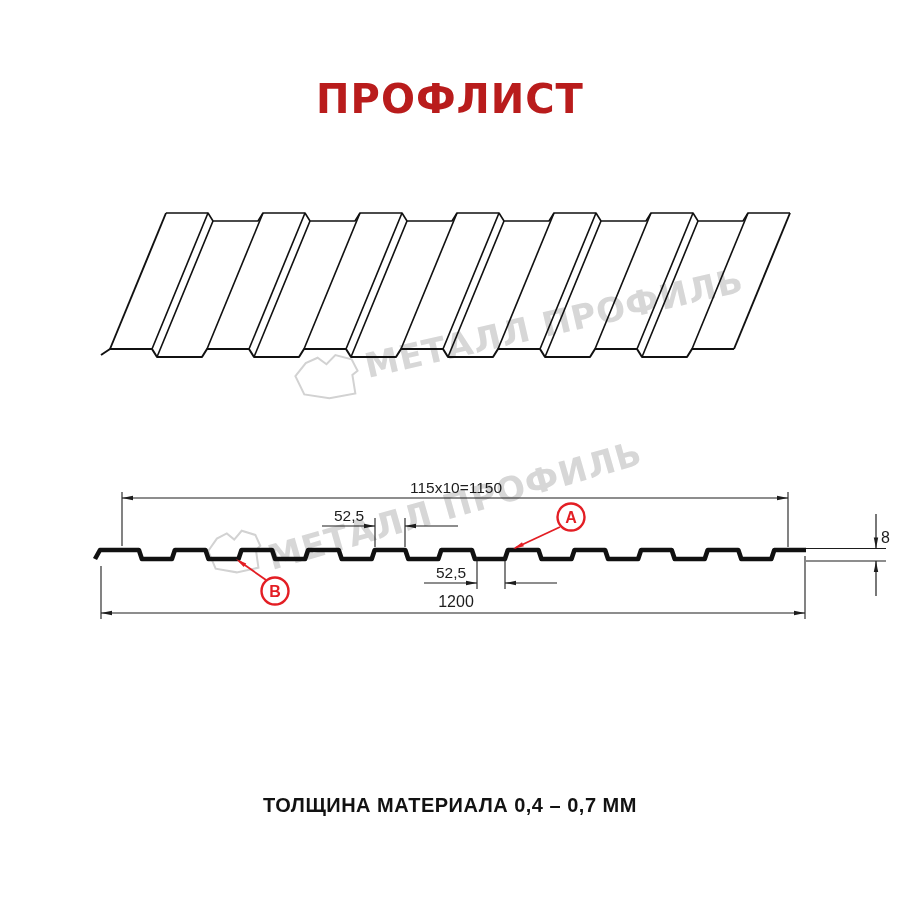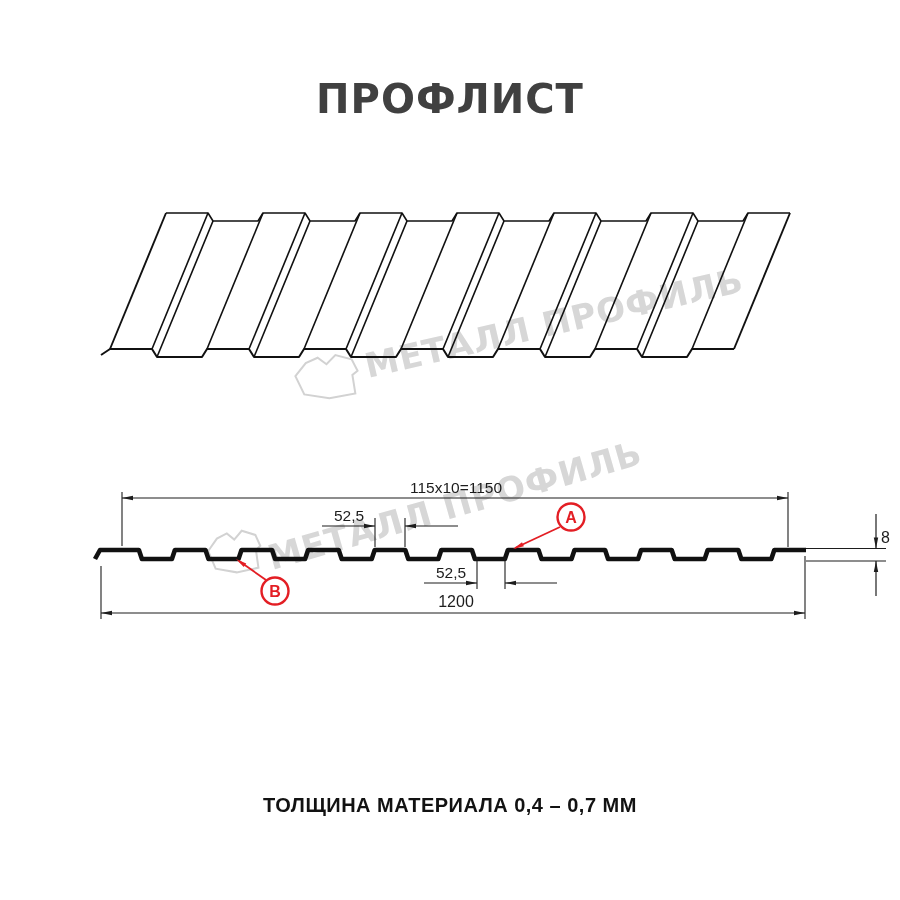--- a/index.html
+++ b/index.html
@@ -1,20 +1,20 @@
 <!DOCTYPE html>
 <html><head>
 <meta charset="utf-8">
 <style>
   html,body{margin:0;padding:0;background:#fff;}
   .page{position:relative;width:900px;height:900px;background:#ffffff;overflow:hidden;
         font-family:"Liberation Sans","DejaVu Sans",sans-serif;}
   .title{position:absolute;left:0;top:76px;width:900px;text-align:center;
          font-family:"DejaVu Sans","Liberation Sans",sans-serif;
-         font-size:40px;font-weight:800;letter-spacing:1px;color:#404040;}
+         font-size:40px;font-weight:800;letter-spacing:1px;color:#b91c1c;}
   .subtitle{position:absolute;left:0;top:129px;width:900px;text-align:center;
             font-size:21px;font-weight:600;color:#111;}
   .footer-note{position:absolute;left:0;top:794px;width:900px;text-align:center;
                font-size:20px;font-weight:600;letter-spacing:0.5px;color:#121212;}
   svg{position:absolute;left:0;top:0;}
   .dimtext{font-family:"Liberation Sans","DejaVu Sans",sans-serif;font-size:15.5px;fill:#1d1d1d;}
   .wmtext{font-family:"DejaVu Sans","Liberation Sans",sans-serif;font-size:34px;font-weight:bold;
           letter-spacing:1px;}
   .redletter{font-family:"Liberation Sans","DejaVu Sans",sans-serif;font-size:16px;font-weight:bold;}
 </style>

